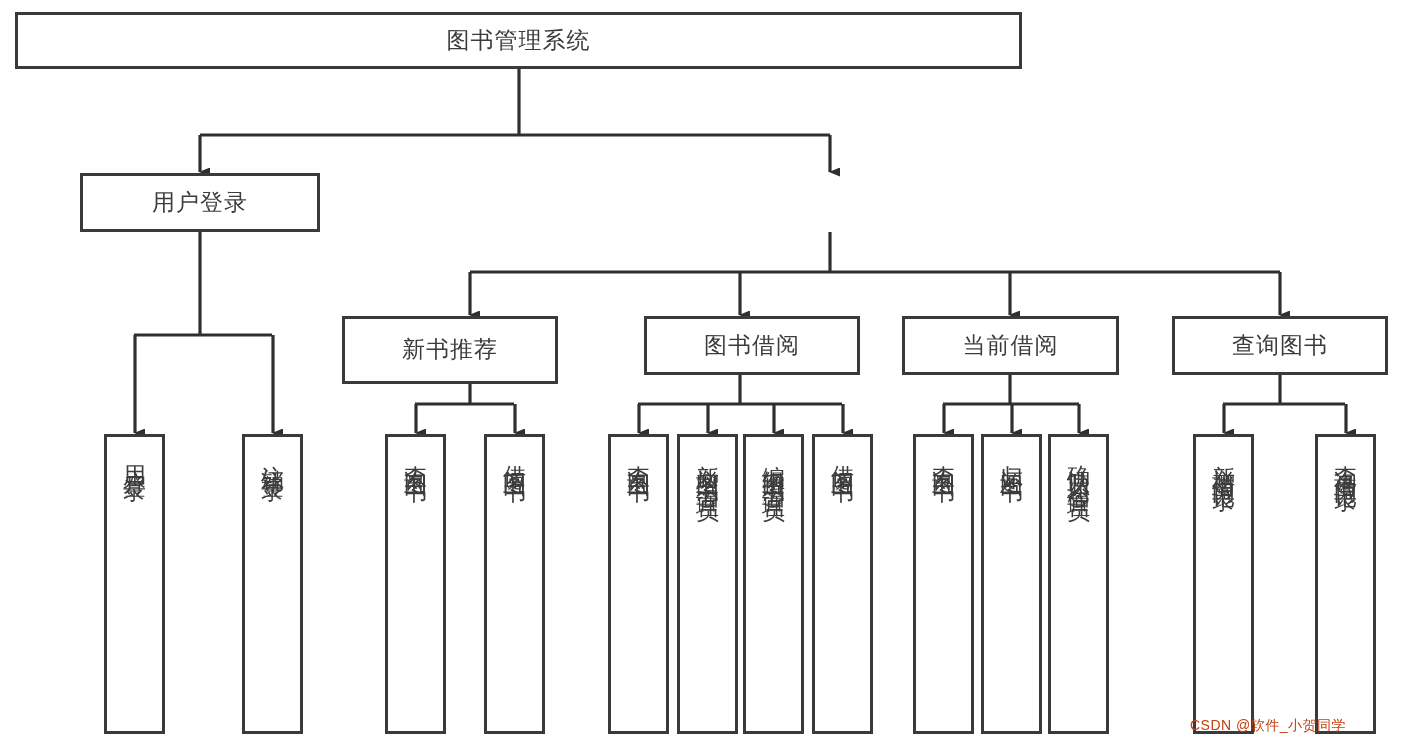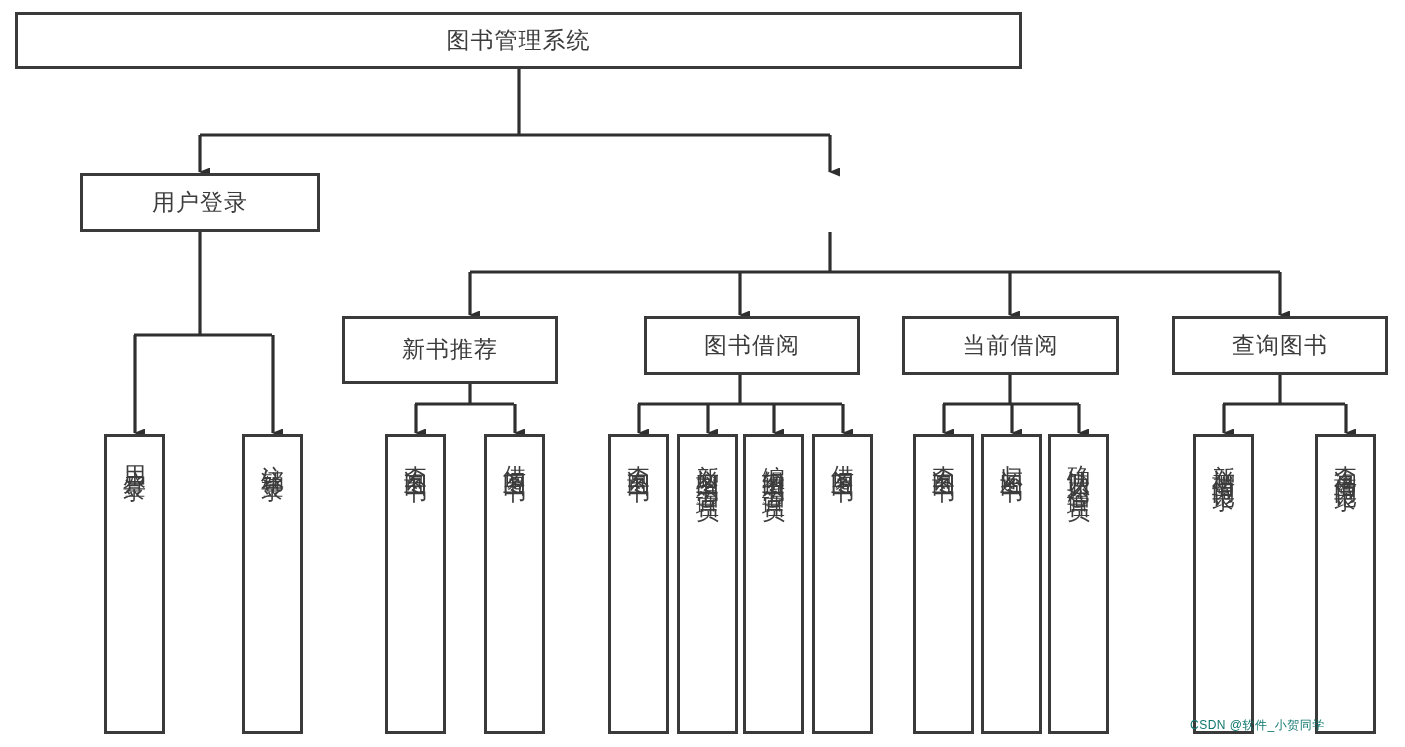--- a/index.html
+++ b/index.html
@@ -60,22 +60,22 @@
     writing-mode: vertical-rl;
     text-orientation: upright;
     font-size: 23px;
     letter-spacing: 5px;
     line-height: 1;
   }
   .watermark {
     position: absolute;
     left: 1190px;
     top: 717px;
-    font-size: 12px;
-    color: #0f766e;
+    font-size: 14px;
+    color: #c2410c;
     letter-spacing: 0.5px;
     z-index: 3;
     white-space: pre;
     font-family: "Liberation Sans", "DejaVu Sans", sans-serif;
   }
 </style>
 </head>
 <body>
 
 <div id="diagram">

